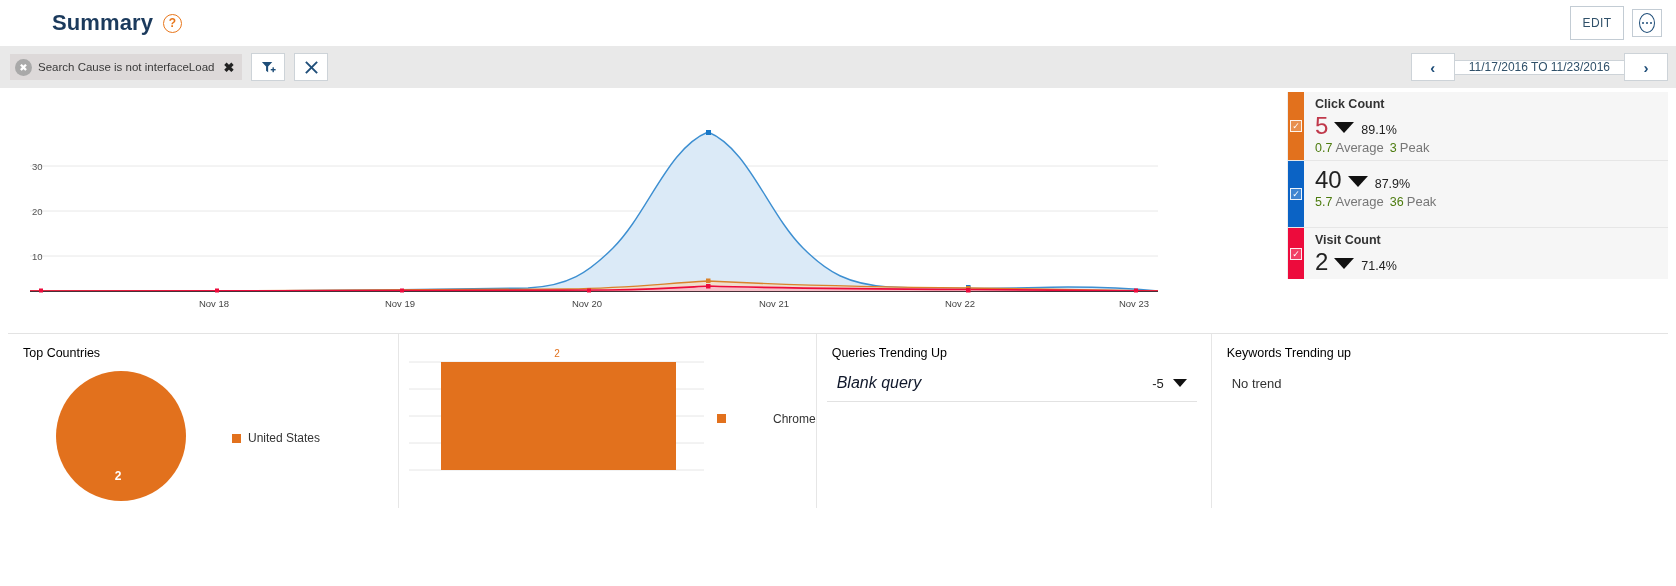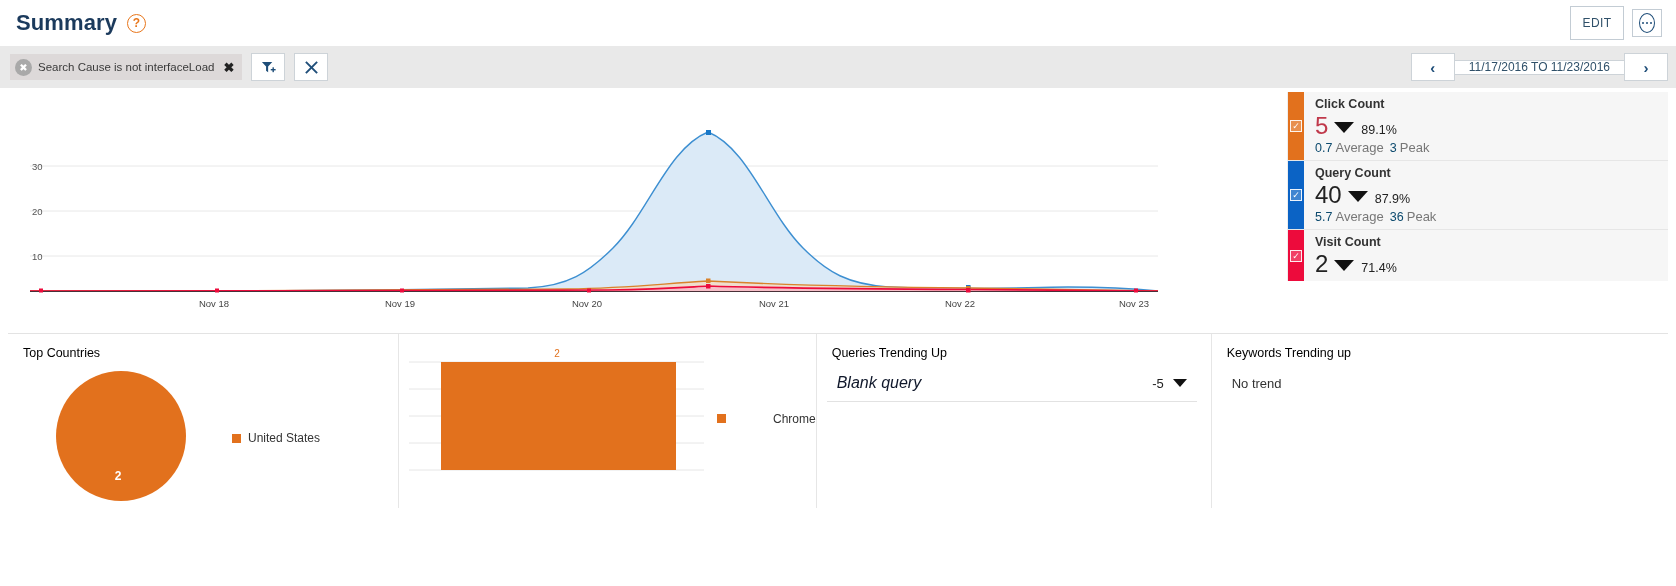--- a/index.html
+++ b/index.html
@@ -12,20 +12,21 @@
     position:relative;
   }
   
   .header{
     height:46px;
     display:flex;align-items:center;
     padding:0 14px 0 16px;
     box-sizing:border-box;
     background:#fff;
     position:relative;
+    margin-left:36px;
   }
   .page-title{
     font-size:22px;
     font-weight:bold;
     color:#1b3a5c;
     letter-spacing:.1px;
     line-height:22px;
   }
   .help-icon{
     width:17px;height:17px;border-radius:50%;
@@ -145,21 +146,21 @@
   .legend-value.visit{color:#222;}
   .tri-down{
     width:0;height:0;
     border-left:10px solid transparent;
     border-right:10px solid transparent;
     border-top:11px solid #111;
     margin:0 3px 5px 2px;
   }
   .legend-pct{font-size:12.5px;color:#222;margin-bottom:1px;}
   .legend-stats{font-size:11px;color:#555;margin-top:2px;}
-  .legend-stats b{font-weight:normal;font-size:12.5px;color:#0c4a6e;}
+  .legend-stats b{font-weight:normal;font-size:12.5px;color:#4d7c0f;}
   .legend-stats span{color:#777;font-size:13px;}
 
   
   .panels{
     display:flex;
     height:auto;
     margin:0 8px;
     position:relative;
   }
   .panel{flex:1;position:relative;padding:12px 0 0 10px;box-sizing:border-box;}
@@ -308,21 +309,20 @@
           <span>Peak</span>
         </div>
       </div>
     </div>
 
     <div class="legend-row">
       <div class="swatch" style="background:#0b63c5">
         <span class="swatch-check">✓</span>
       </div>
       <div class="legend-body">
-        <div class="legend-title">Query Count</div>
         <div class="legend-valrow">
           <span class="legend-value query">40</span>
           <span class="tri-down"></span>
           <span class="legend-pct">87.9%</span>
         </div>
         <div class="legend-stats">
           <b>5.7</b>
           <span>Average</span>
           &nbsp;<b>36</b>
           <span>Peak</span>

